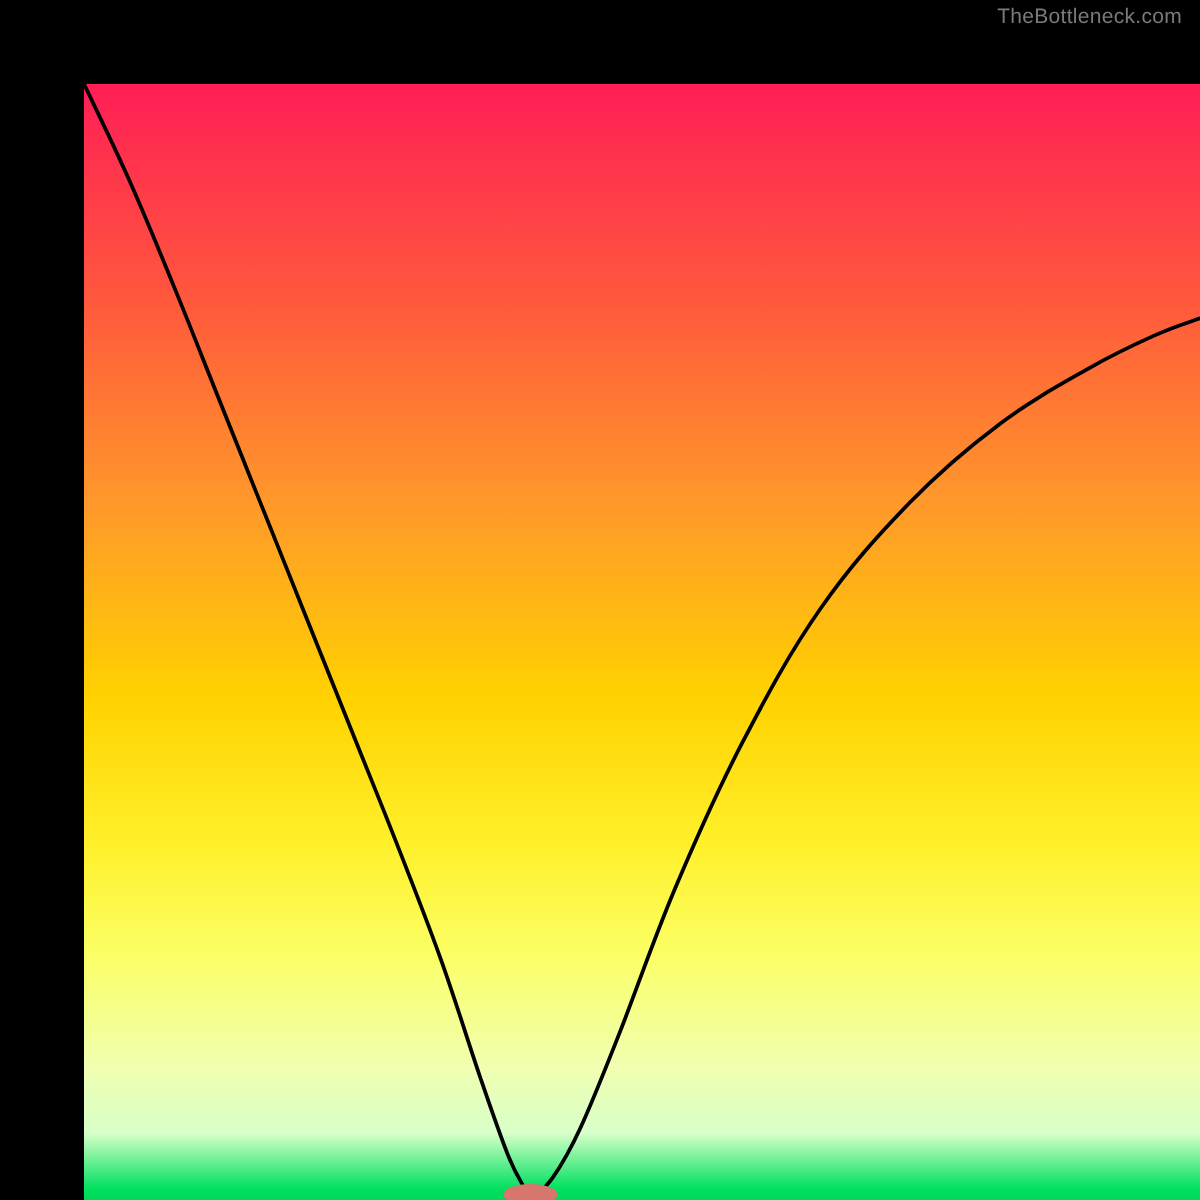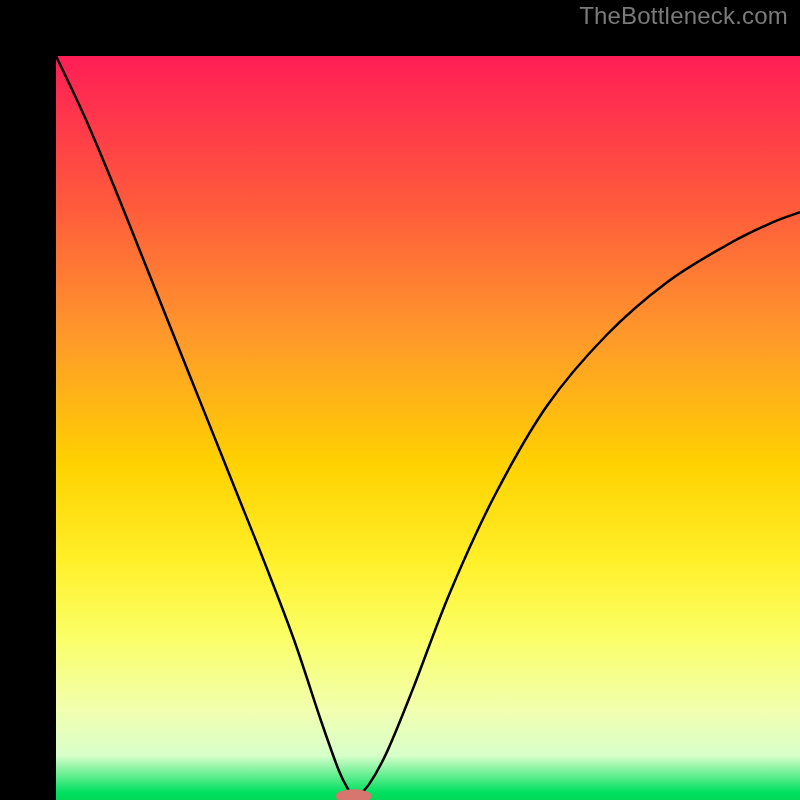--- a/index.html
+++ b/index.html
@@ -37,21 +37,21 @@
       #d8ffc9 94%,
       #00e060 99%,
       #00d858 100%
     );
   }
   .watermark {
     position: absolute;
     top: 2px;
     right: 12px;
     color: #7a7a7a;
-    font-size: 24px;
+    font-size: 14px;
     font-weight: 500;
     letter-spacing: 0.2px;
     user-select: none;
   }
   svg {
     position: absolute;
     left: 0;
     top: 0;
   }
 </style>

